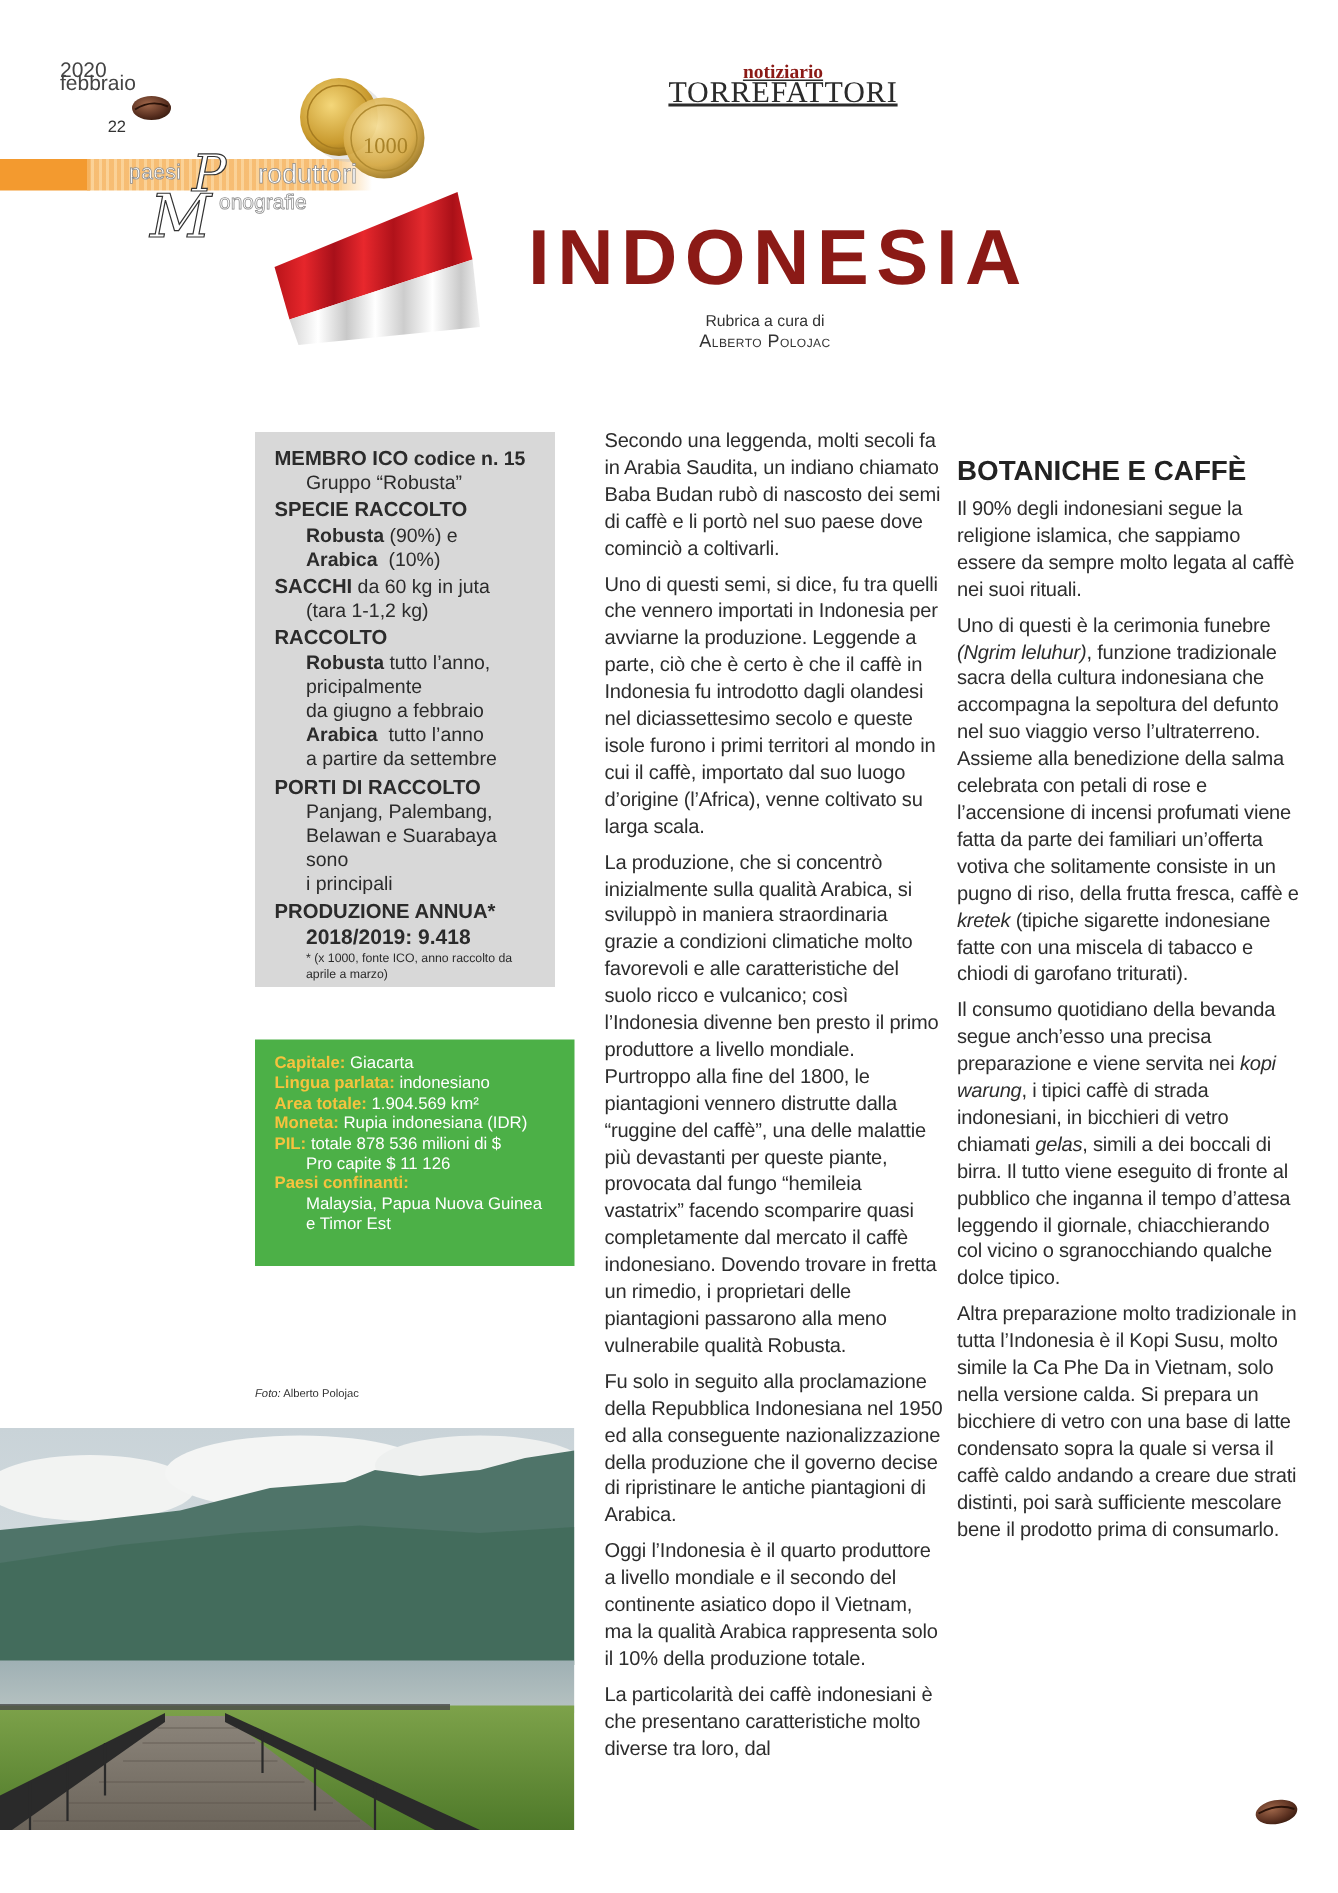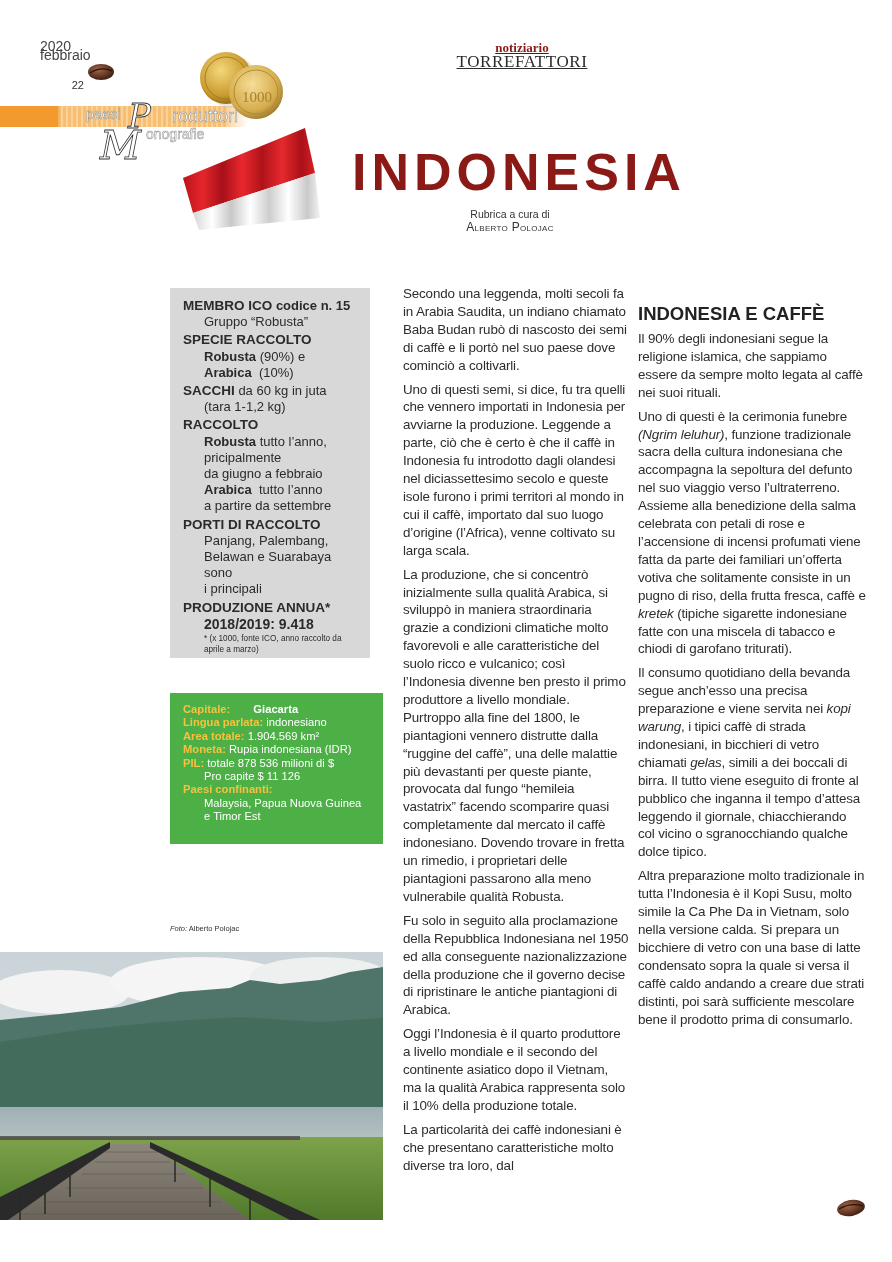--- a/index.html
+++ b/index.html
@@ -25,38 +25,38 @@
   .script-letter { font-family: "DejaVu Serif", serif; font-style: italic; color: #fff; -webkit-text-stroke: 0.8px #333; }
   .sl-p { left: 128px; top: 96px; font-size: 34px; }
   .sl-m { left: 100px; top: 122px; font-size: 40px; }
 
   .coins { left: 190px; top: 48px; width: 130px; height: 75px; }
   .flag { left: 175px; top: 118px; width: 145px; height: 115px; }
 
   
   .masthead { left: 442px; top: 42px; width: 160px; text-align: center; font-family: "Liberation Serif", serif; text-decoration: underline; }
   .masthead .m1 { font-size: 13px; line-height: 12px; color: #8b1a16; font-weight: bold; }
-  .masthead .m2 { font-size: 17px; line-height: 16px; color: #2b2b2b; letter-spacing: 0.6px; }
+  .masthead .m2 { font-size: 20px; line-height: 16px; color: #2b2b2b; letter-spacing: 0.6px; }
 
   .title { left: 352px; top: 140px; width: 320px; text-align: center; font-size: 52px; font-weight: bold; color: #8b1a16; letter-spacing: 5px; line-height: 64px; }
   .byline { left: 420px; top: 208px; width: 180px; text-align: center; font-size: 10.5px; line-height: 13px; color: #333; }
   .byline .author { font-variant: small-caps; font-size: 12px; letter-spacing: 0.3px; }
 
   
   .gray-box { left: 170px; top: 288px; width: 200px; height: 370px; background: #d8d8d8; padding: 10px 8px 0 13px; font-size: 13px; line-height: 16.2px; color: #2b2b2b; }
   .gray-box .hd { font-weight: bold; font-size: 13.5px; }
   .gray-box .ind { padding-left: 21px; }
   .gray-box .gap { height: 2px; }
   .gray-box .note { padding-left: 21px; font-size: 8.2px; line-height: 11px; margin-top: 1px; }
   .prod-val { font-weight: bold; font-size: 14px; }
 
   
   .green-box { left: 170px; top: 693px; width: 213px; height: 151px; background: #4cb047; padding: 10px 8px 0 13px; font-size: 11.2px; line-height: 13.4px; color: #fff; }
   .green-box .k { color: #f6c23e; font-weight: bold; }
-  .green-box .vb { font-weight: bold; margin-left: 20px; }
+  .green-box .vb { font-weight: normal; }
   .green-box .ind { padding-left: 21px; }
 
   .caption { left: 170px; top: 924px; font-size: 7.5px; color: #333; }
   .caption i { font-style: italic; }
 
   .photo { left: 0; top: 952px; width: 383px; height: 268px; overflow: hidden; }
 
   
   .col { font-size: 13.4px; line-height: 17.9px; color: #2d2d2d; letter-spacing: -0.15px; }
   .col p { margin-bottom: 6px; }
@@ -251,21 +251,21 @@
 <div class="abs col col-mid">
   <p>Secondo una leggenda, molti secoli fa in Arabia Saudita, un indiano chiamato Baba Budan rubò di nascosto dei semi di caffè e li portò nel suo paese dove cominciò a coltivarli.</p>
   <p>Uno di questi semi, si dice, fu tra quelli che vennero importati in Indonesia per avviarne la produzione. Leggende a parte, ciò che è certo è che il caffè in Indonesia fu introdotto dagli olandesi nel diciassettesimo secolo e queste isole furono i primi territori al mondo in cui il caffè, importato dal suo luogo d’origine (l’Africa), venne coltivato su larga scala.</p>
   <p>La produzione, che si concentrò inizialmente sulla qualità Arabica, si sviluppò in maniera straordinaria grazie a condizioni climatiche molto favorevoli e alle caratteristiche del suolo ricco e vulcanico; così l’Indonesia divenne ben presto il primo produttore a livello mondiale. Purtroppo alla fine del 1800, le piantagioni vennero distrutte dalla “ruggine del caffè”, una delle malattie più devastanti per queste piante, provocata dal fungo “hemileia vastatrix” facendo scomparire quasi completamente dal mercato il caffè indonesiano. Dovendo trovare in fretta un rimedio, i proprietari delle piantagioni passarono alla meno vulnerabile qualità Robusta.</p>
   <p>Fu solo in seguito alla proclamazione della Repubblica Indonesiana nel 1950 ed alla conseguente nazionalizzazione della produzione che il governo decise di ripristinare le antiche piantagioni di Arabica.</p>
   <p>Oggi l’Indonesia è il quarto produttore a livello mondiale e il secondo del continente asiatico dopo il Vietnam, ma la qualità Arabica rappresenta solo il 10% della produzione totale.</p>
   <p>La particolarità dei caffè indonesiani è che presentano caratteristiche molto diverse tra loro, dal</p>
 </div>
 
 <div class="abs col col-right">
-  <h2 class="section-head">INDONESIA E CAFFÈ</h2>
+  <h2 class="section-head">BOTANICHE E CAFFÈ</h2>
   <p>Il 90% degli indonesiani segue la religione islamica, che sappiamo essere da sempre molto legata al caffè nei suoi rituali.</p>
   <p><span>Uno di questi è la cerimonia funebre </span><i>(Ngrim leluhur)</i><span>, funzione tradizionale sacra della cultura indonesiana che accompagna la sepoltura del defunto nel suo viaggio verso l’ultraterreno. Assieme alla benedizione della salma celebrata con petali di rose e l’accensione di incensi profumati viene fatta da parte dei familiari un’offerta votiva che solitamente consiste in un pugno di riso, della frutta fresca, caffè e </span><i>kretek</i><span> (tipiche sigarette indonesiane fatte con una miscela di tabacco e chiodi di garofano triturati).</span></p>
   <p><span>Il consumo quotidiano della bevanda segue anch’esso una precisa preparazione e viene servita nei </span><i>kopi warung</i><span>, i tipici caffè di strada indonesiani, in bicchieri di vetro chiamati </span><i>gelas</i><span>, simili a dei boccali di birra. Il tutto viene eseguito di fronte al pubblico che inganna il tempo d’attesa leggendo il giornale, chiacchierando col vicino o sgranocchiando qualche dolce tipico.</span></p>
   <p>Altra preparazione molto tradizionale in tutta l’Indonesia è il Kopi Susu, molto simile la Ca Phe Da in Vietnam, solo nella versione calda. Si prepara un bicchiere di vetro con una base di latte condensato sopra la quale si versa il caffè caldo andando a creare due strati distinti, poi sarà sufficiente mescolare bene il prodotto prima di consumarlo.</p>
 </div>
 
 <svg class="abs bean-end" viewBox="0 0 32 22">
   <defs>
     <radialGradient id="bg2" cx="40%" cy="35%" r="70%">
       <stop offset="0%" stop-color="#a0674a"></stop>

